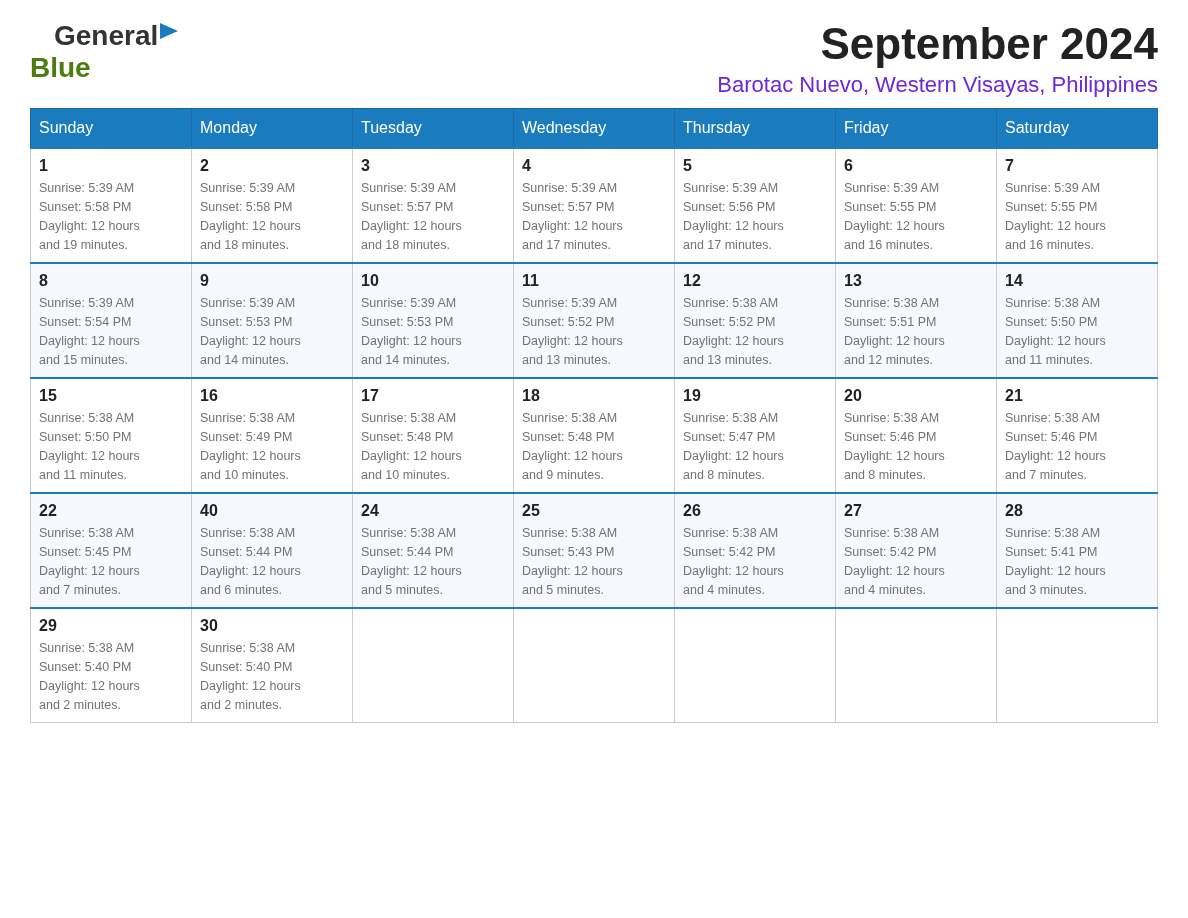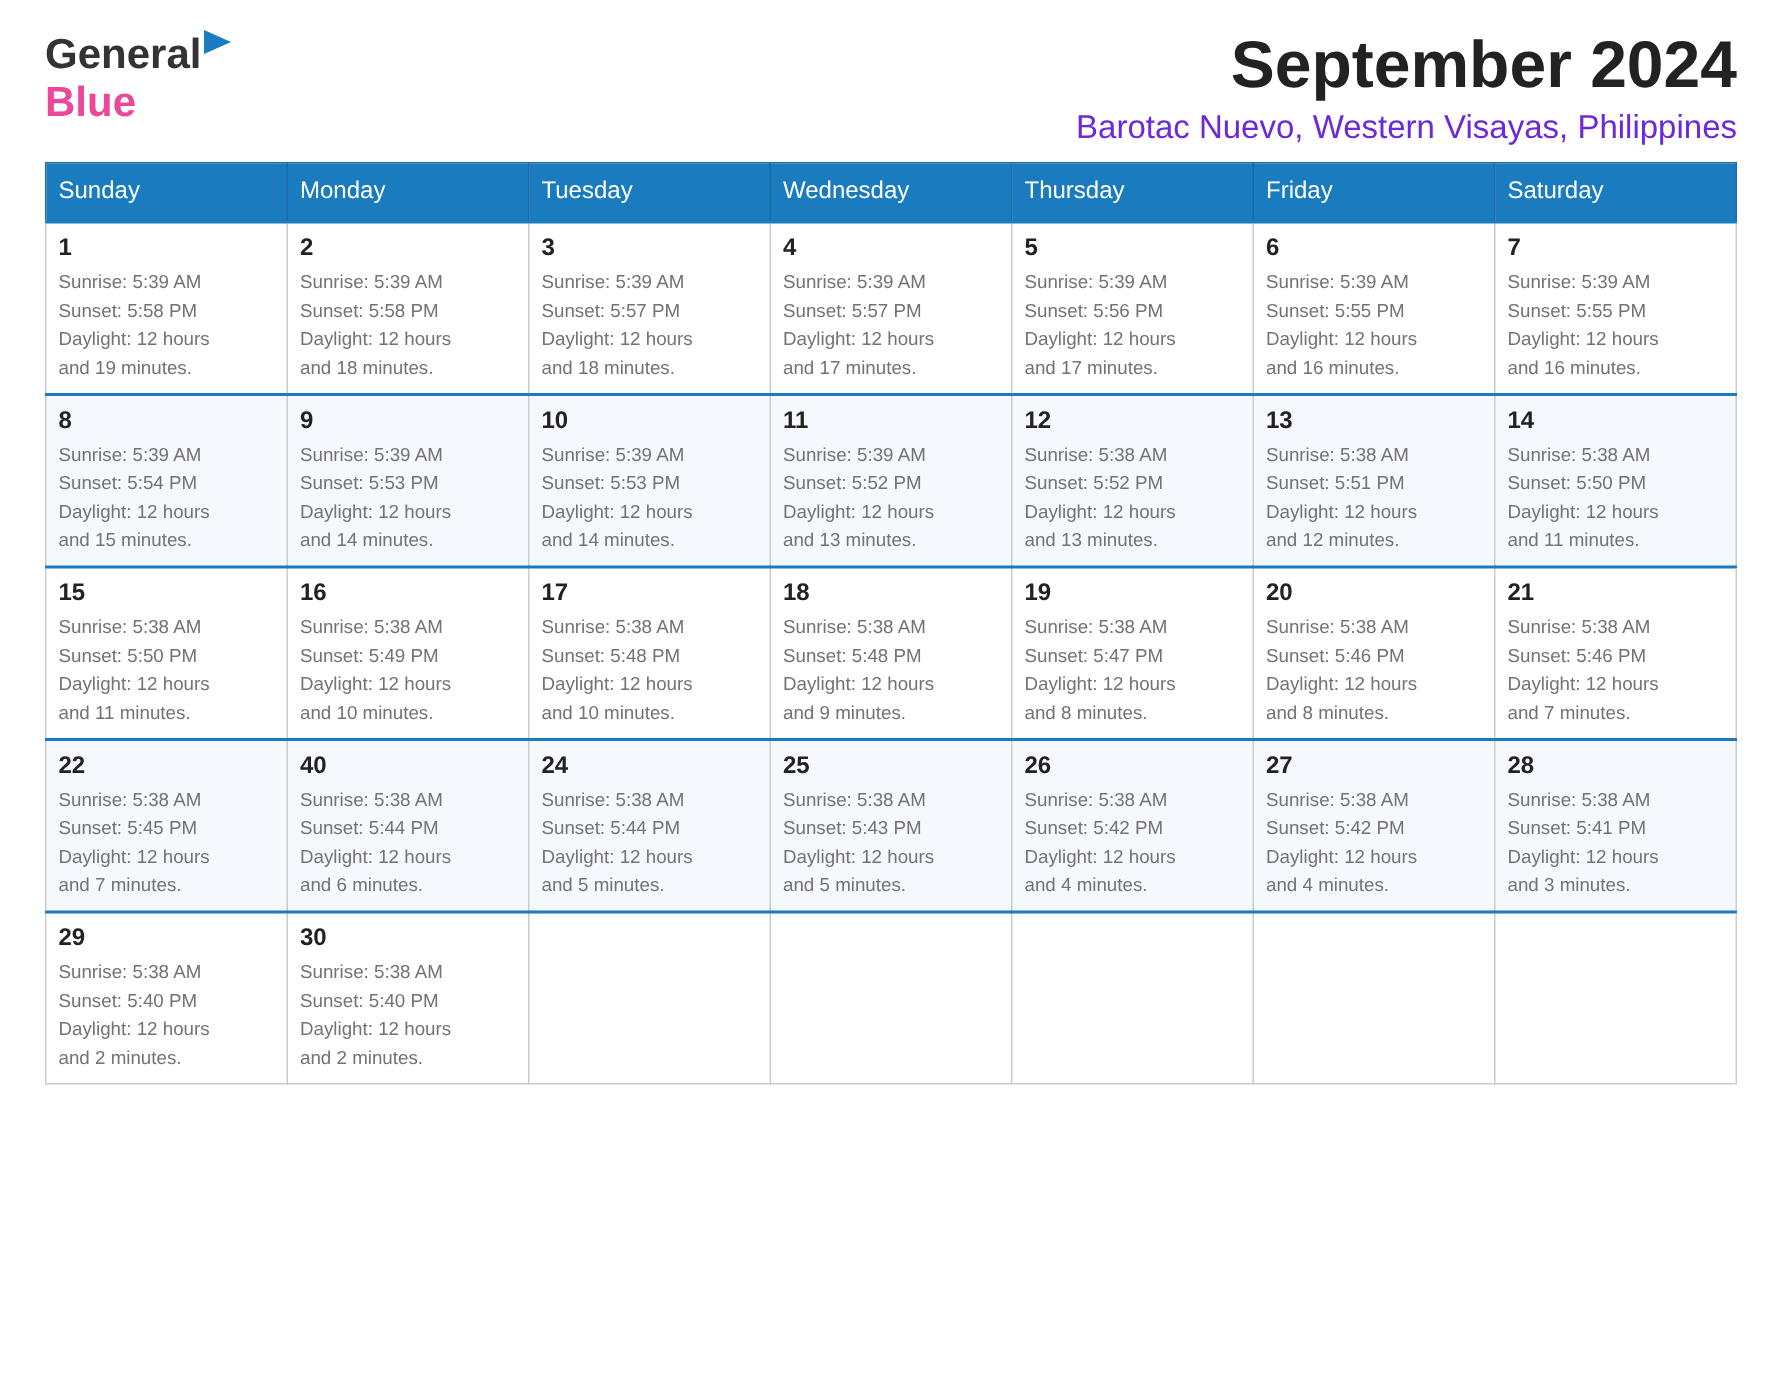--- a/index.html
+++ b/index.html
@@ -17,30 +17,31 @@
       margin-bottom: 10px;
     }
     .logo-text-general {
       font-size: 28px;
       font-weight: bold;
       color: #333;
     }
     .logo-text-blue {
       font-size: 28px;
       font-weight: bold;
-      color: #ec4899;
+      color: #4d7c0f;
     }
     .logo-wrapper {
       display: flex;
       flex-direction: column;
       align-items: flex-start;
     }
     .logo-line1 {
       display: flex;
-      align-items: flex-start;
+      align-items: center;
+      margin-left: 24px;
     }
     .title-section {
       text-align: right;
     }
     .month-year {
       font-size: 44px;
       font-weight: bold;
       color: #222;
       line-height: 1.1;
     }

